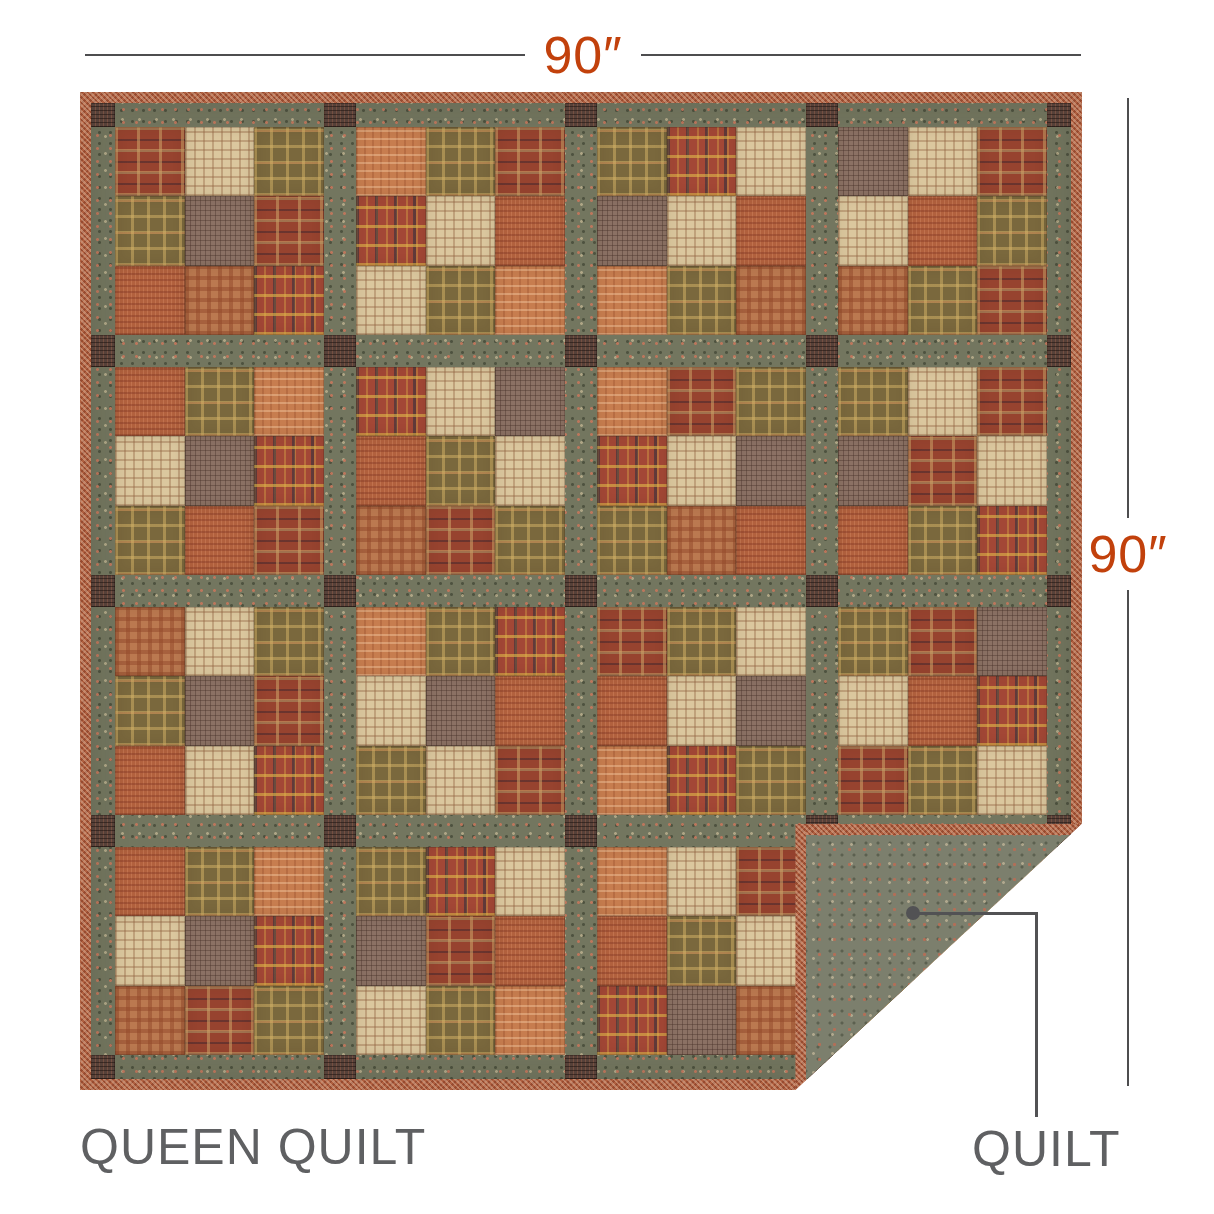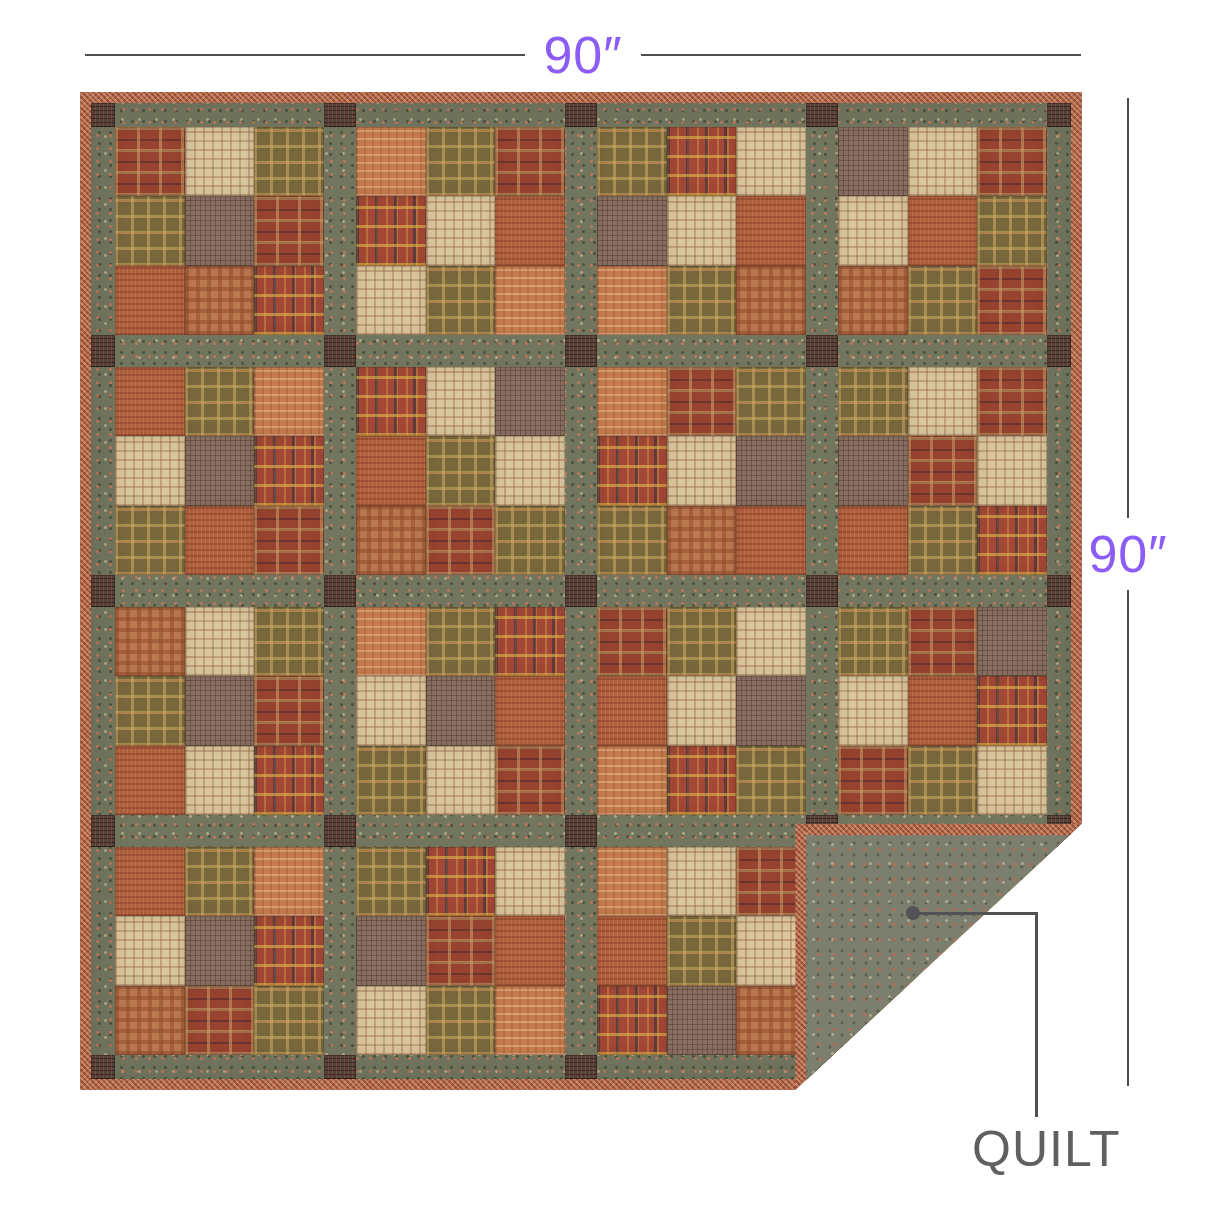--- a/index.html
+++ b/index.html
@@ -7,21 +7,21 @@
     position:relative;width:1214px;height:1214px;background:#ffffff;
     font-family:"Liberation Sans",sans-serif;overflow:hidden;
   }
   
   .dim-top{
     position:absolute;left:85px;top:30px;width:996px;height:50px;
     display:flex;align-items:center;
   }
   .dline{flex:1;height:2px;background:#4d4d4f;}
   .dim-label{
-    padding:0 18px;font-size:52px;font-weight:300;color:#8b5cf6;
+    padding:0 18px;font-size:52px;font-weight:300;color:#c2410c;
     letter-spacing:1px;line-height:1;white-space:nowrap;
   }
   .dim-right{
     position:absolute;left:1102px;top:98px;width:52px;height:988px;
     display:flex;flex-direction:column;align-items:center;
   }
   .dline-v{width:2px;background:#4d4d4f;}
   .seg1{height:420px;}
   .seg2{flex:1;}
   .dim-right .dim-label{padding:10px 0;}
@@ -349,15 +349,16 @@
           <div class="patch fD"></div>
         </div>
       </div>
     <div class="flap fab-back"></div>
   </div>
 
   <div class="pointer-dot"></div>
   <div class="pointer-h"></div>
   <div class="pointer-v"></div>
 
+  <div class="product-label">QUEEN QUILT</div>
   <div class="back-label">QUILT</div>
 
 </div>
 
 </body></html>

